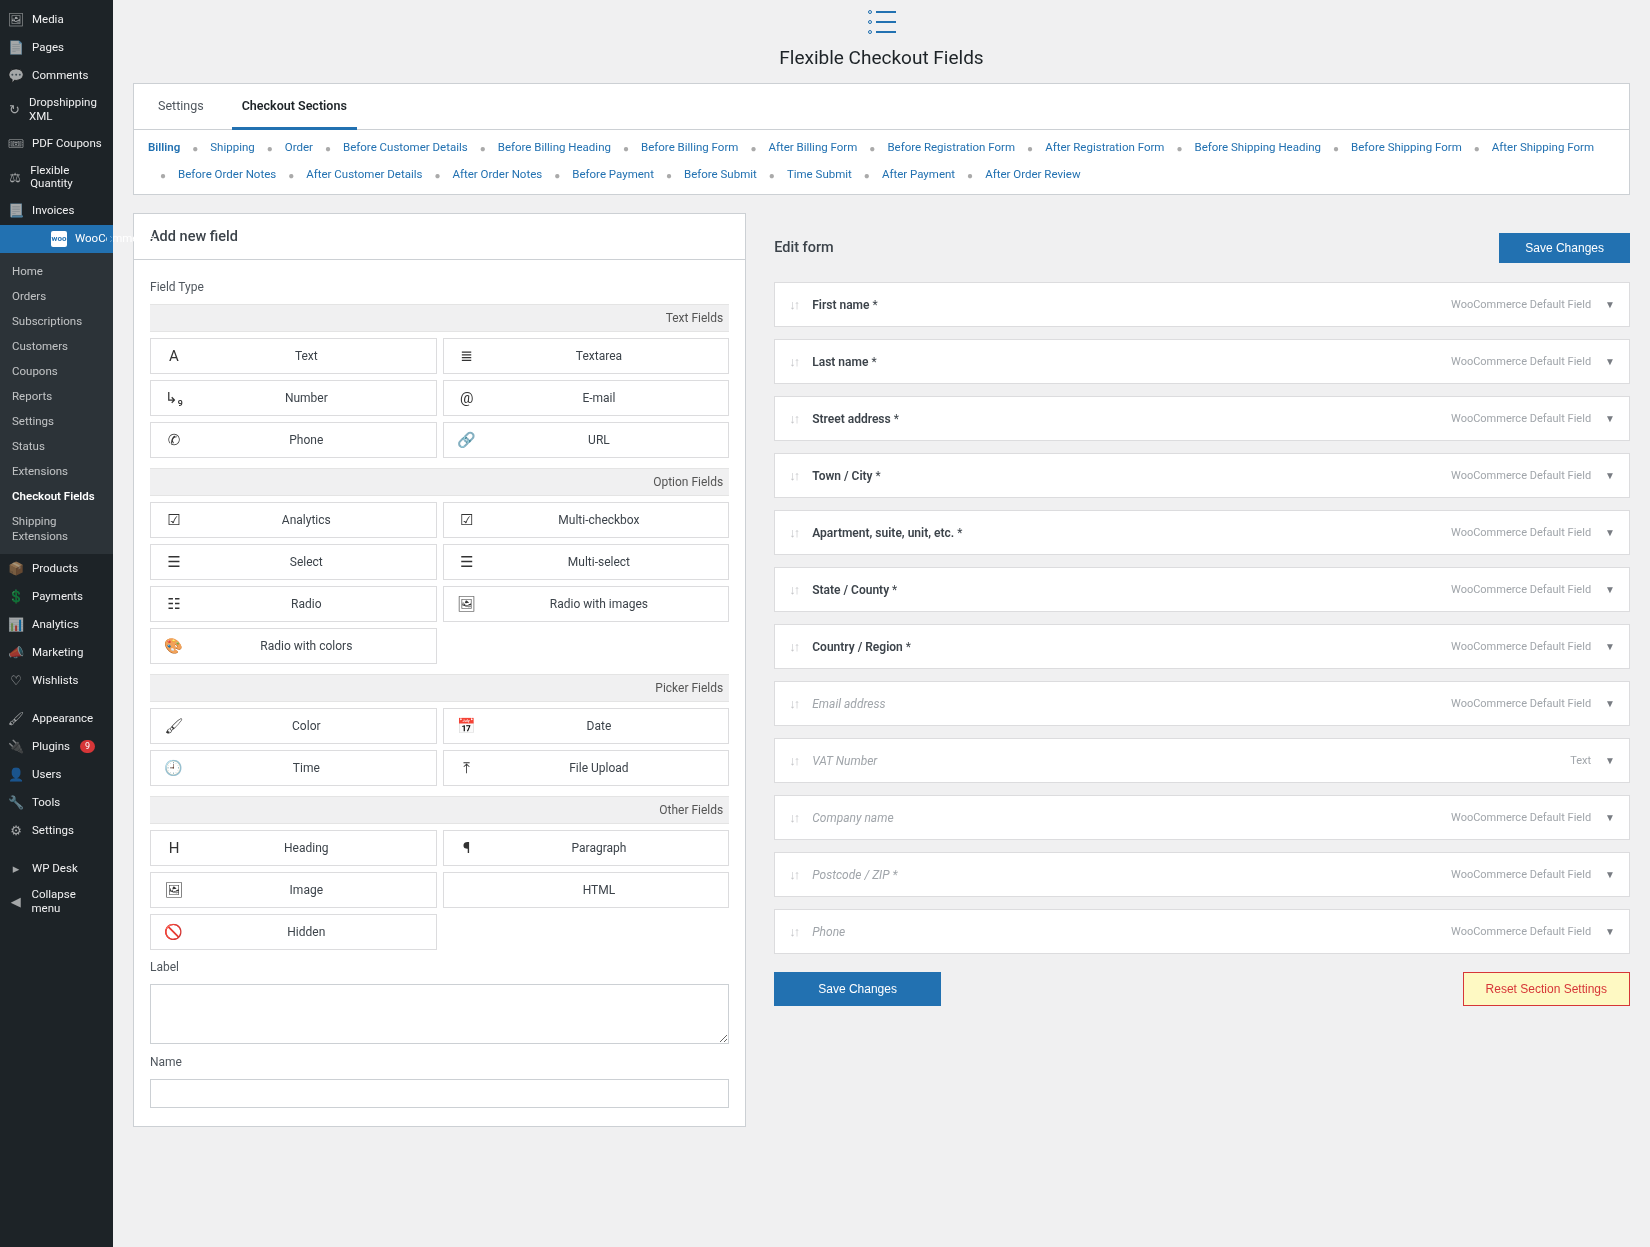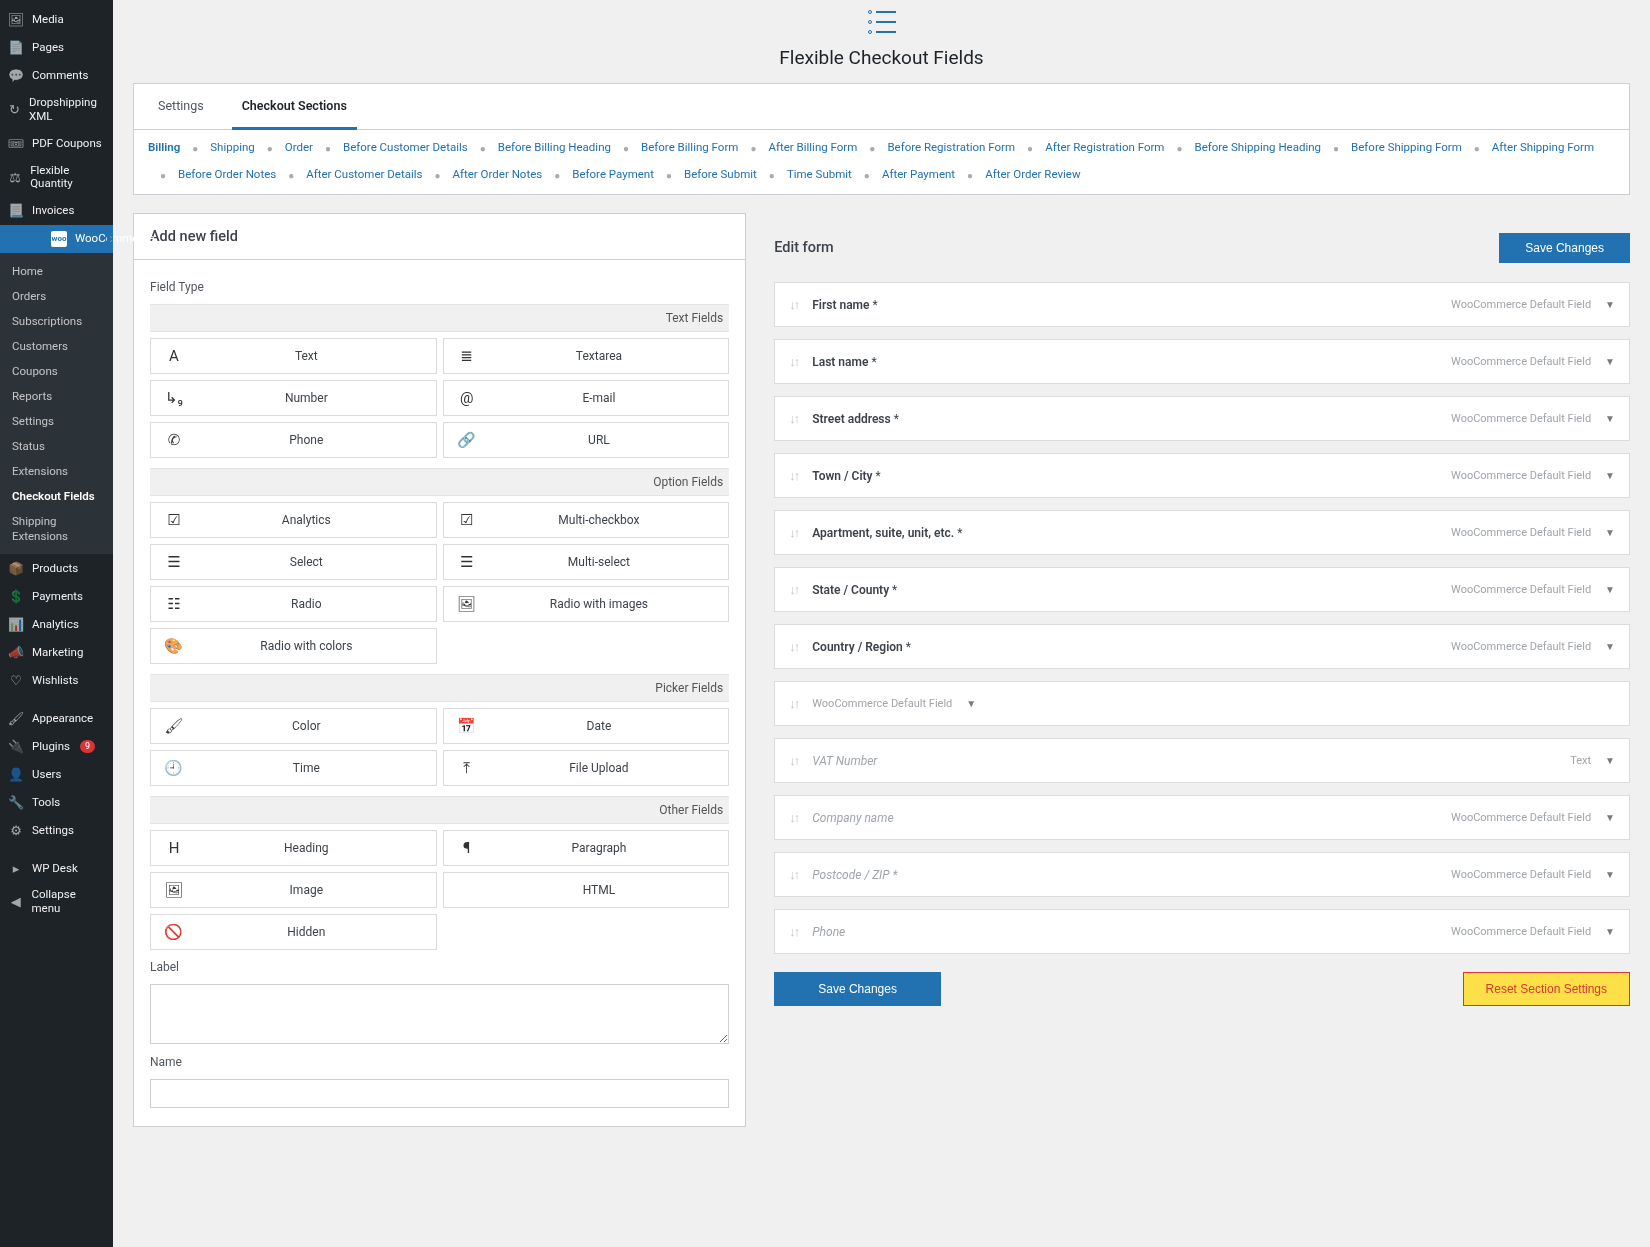--- a/index.html
+++ b/index.html
@@ -49,21 +49,21 @@
 .save-btn { background: #2271b1; color: #fff; border: 0; padding: 8px 26px; font-size: 12px; cursor: pointer; }
 .form-fields { display: flex; flex-direction: column; gap: 12px; }
 .form-field-row { border: 1px solid #dcdcde; background: #fff; display: flex; align-items: center; padding: 14px 14px; font-size: 12px; cursor: move; }
 .form-field-row .drag { color: #c3c4c7; font-size: 13px; margin-right: 14px; letter-spacing: -2px; }
 .form-field-row .fname { flex: 1; font-weight: 600; color: #3c434a; }
 .form-field-row.disabled .fname { color: #a0a5aa; font-style: italic; font-weight: 400; }
 .form-field-row .req { font-weight: 400; }
 .form-field-row .ftype { color: #a0a5aa; font-size: 11px; margin-right: 14px; }
 .form-field-row .chev { color: #787c82; font-size: 10px; }
 .footer-actions { display: flex; justify-content: space-between; margin-top: 18px; }
-.reset-btn { background: #fde047; border: 1px solid #d63638; color: #d63638; padding: 8px 22px; font-size: 12px; cursor: pointer; }
+.reset-btn { background: #fef9c3; border: 1px solid #d63638; color: #d63638; padding: 8px 22px; font-size: 12px; cursor: pointer; }
 .save-btn-wide { background: #2271b1; color: #fff; border: 0; padding: 10px 44px; font-size: 12px; cursor: pointer; }
 </style>
 </head>
 <body>
 
 <div class="layout">
   <div class="sidebar">
     <div id="sb-top">
         <div class="sidebar-item">
           <span class="icon">🖼</span>
@@ -394,20 +394,21 @@
               <span class="chev">▼</span>
             </div>
             <div class="form-field-row">
               <span class="drag">↓↑</span>
               <span class="fname">Country / Region <span class="req">*</span></span>
               <span class="ftype">WooCommerce Default Field</span>
               <span class="chev">▼</span>
             </div>
             <div class="form-field-row disabled">
               <span class="drag">↓↑</span>
+              <span class="fname">Email address</span>
               <span class="ftype">WooCommerce Default Field</span>
               <span class="chev">▼</span>
             </div>
             <div class="form-field-row disabled">
               <span class="drag">↓↑</span>
               <span class="fname">VAT Number</span>
               <span class="ftype">Text</span>
               <span class="chev">▼</span>
             </div>
             <div class="form-field-row disabled">

